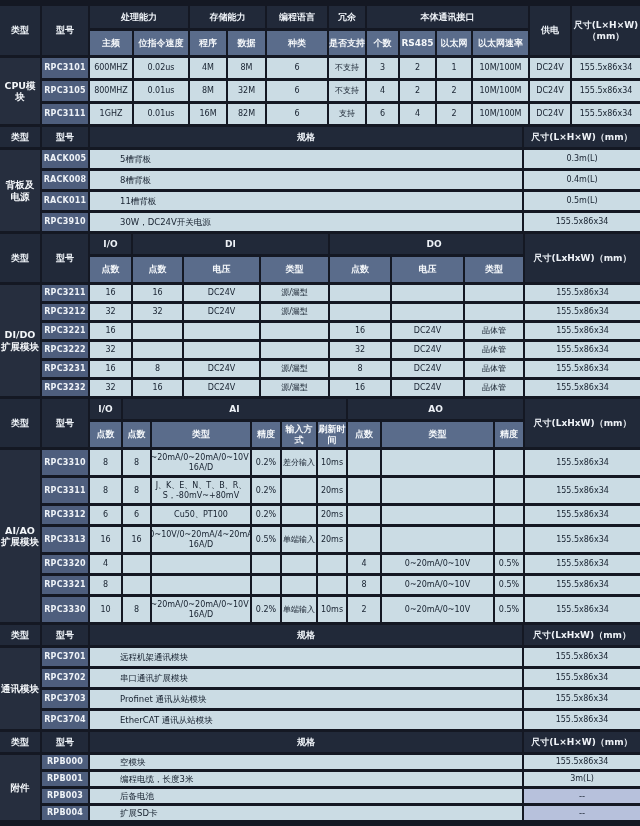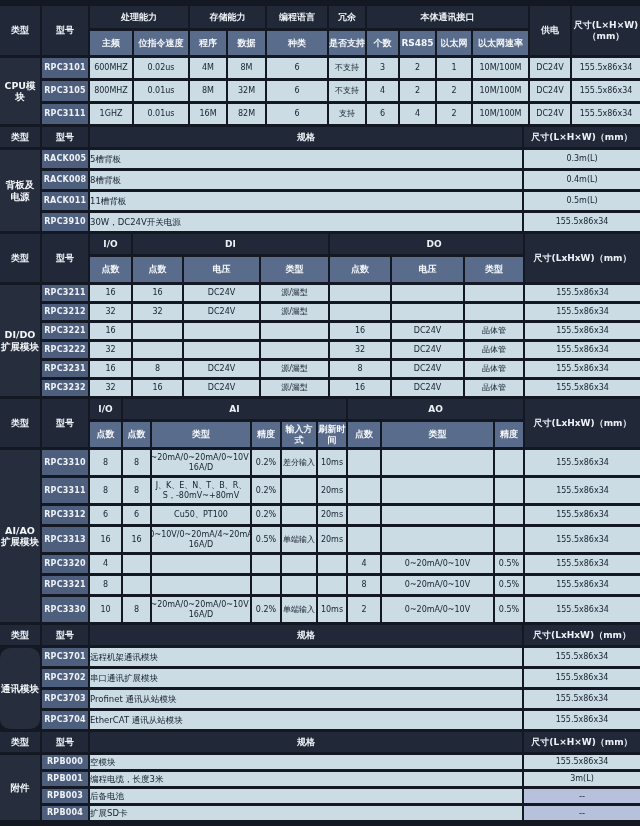--- a/index.html
+++ b/index.html
@@ -22,21 +22,21 @@
   .g-acc {grid-template-columns:40px 46px 1fr 116px;
           grid-template-rows:20px 14px 14px 14px 14px;}
   .cell{display:flex;align-items:center;justify-content:center;text-align:center;
         line-height:1.18;overflow:hidden;}
   .k-h1{background:#212939;color:#eef2f7;font-weight:bold;font-size:9px;}
   .k-h2{background:#5a6c8b;color:#f4f7fa;font-weight:bold;font-size:9px;}
   .k-cat{background:#262e3e;color:#f4f7fa;font-weight:bold;font-size:9.5px;white-space:pre-line;}
   .k-m{background:#4e5e7d;color:#eef2f7;font-weight:bold;font-size:8px;letter-spacing:.2px;text-align:right;}
   .k-d{background:#cbdce4;color:#16202e;font-size:8px;}
   .k-dl{background:#cbdce4;color:#16202e;font-size:8.5px;justify-content:flex-start;
-        text-align:left;}
+        text-align:left;padding-left:30px;}
   .k-dv{background:#b7c1dc;color:#16202e;font-size:8.5px;}
 </style>
 </head>
 <body>
 
 <div class="page">
   <div class="section g-cpu">
       <div class="cell k-h1" style="grid-row: span 2;">类型</div>
       <div class="cell k-h1" style="grid-row: span 2;">型号</div>
       <div class="cell k-h1" style="grid-column: span 2;">处理能力</div>
@@ -282,21 +282,21 @@
       <div class="cell k-d">2</div>
       <div class="cell k-d">0~20mA/0~10V</div>
       <div class="cell k-d">0.5%</div>
       <div class="cell k-d">155.5x86x34</div>
     </div>
   <div class="section g-spec">
       <div class="cell k-h1">类型</div>
       <div class="cell k-h1">型号</div>
       <div class="cell k-h1">规格</div>
       <div class="cell k-h1">尺寸(LxHxW)（mm）</div>
-      <div class="cell k-cat" style="grid-row: span 4; border-radius: 10px;">通讯模块</div>
+      <div class="cell k-cat" style="grid-row: span 4;">通讯模块</div>
       <div class="cell k-m">RPC3701</div>
       <div class="cell k-dl">远程机架通讯模块</div>
       <div class="cell k-d">155.5x86x34</div>
       <div class="cell k-m">RPC3702</div>
       <div class="cell k-dl">串口通讯扩展模块</div>
       <div class="cell k-d">155.5x86x34</div>
       <div class="cell k-m">RPC3703</div>
       <div class="cell k-dl">Profinet 通讯从站模块</div>
       <div class="cell k-d">155.5x86x34</div>
       <div class="cell k-m">RPC3704</div>

